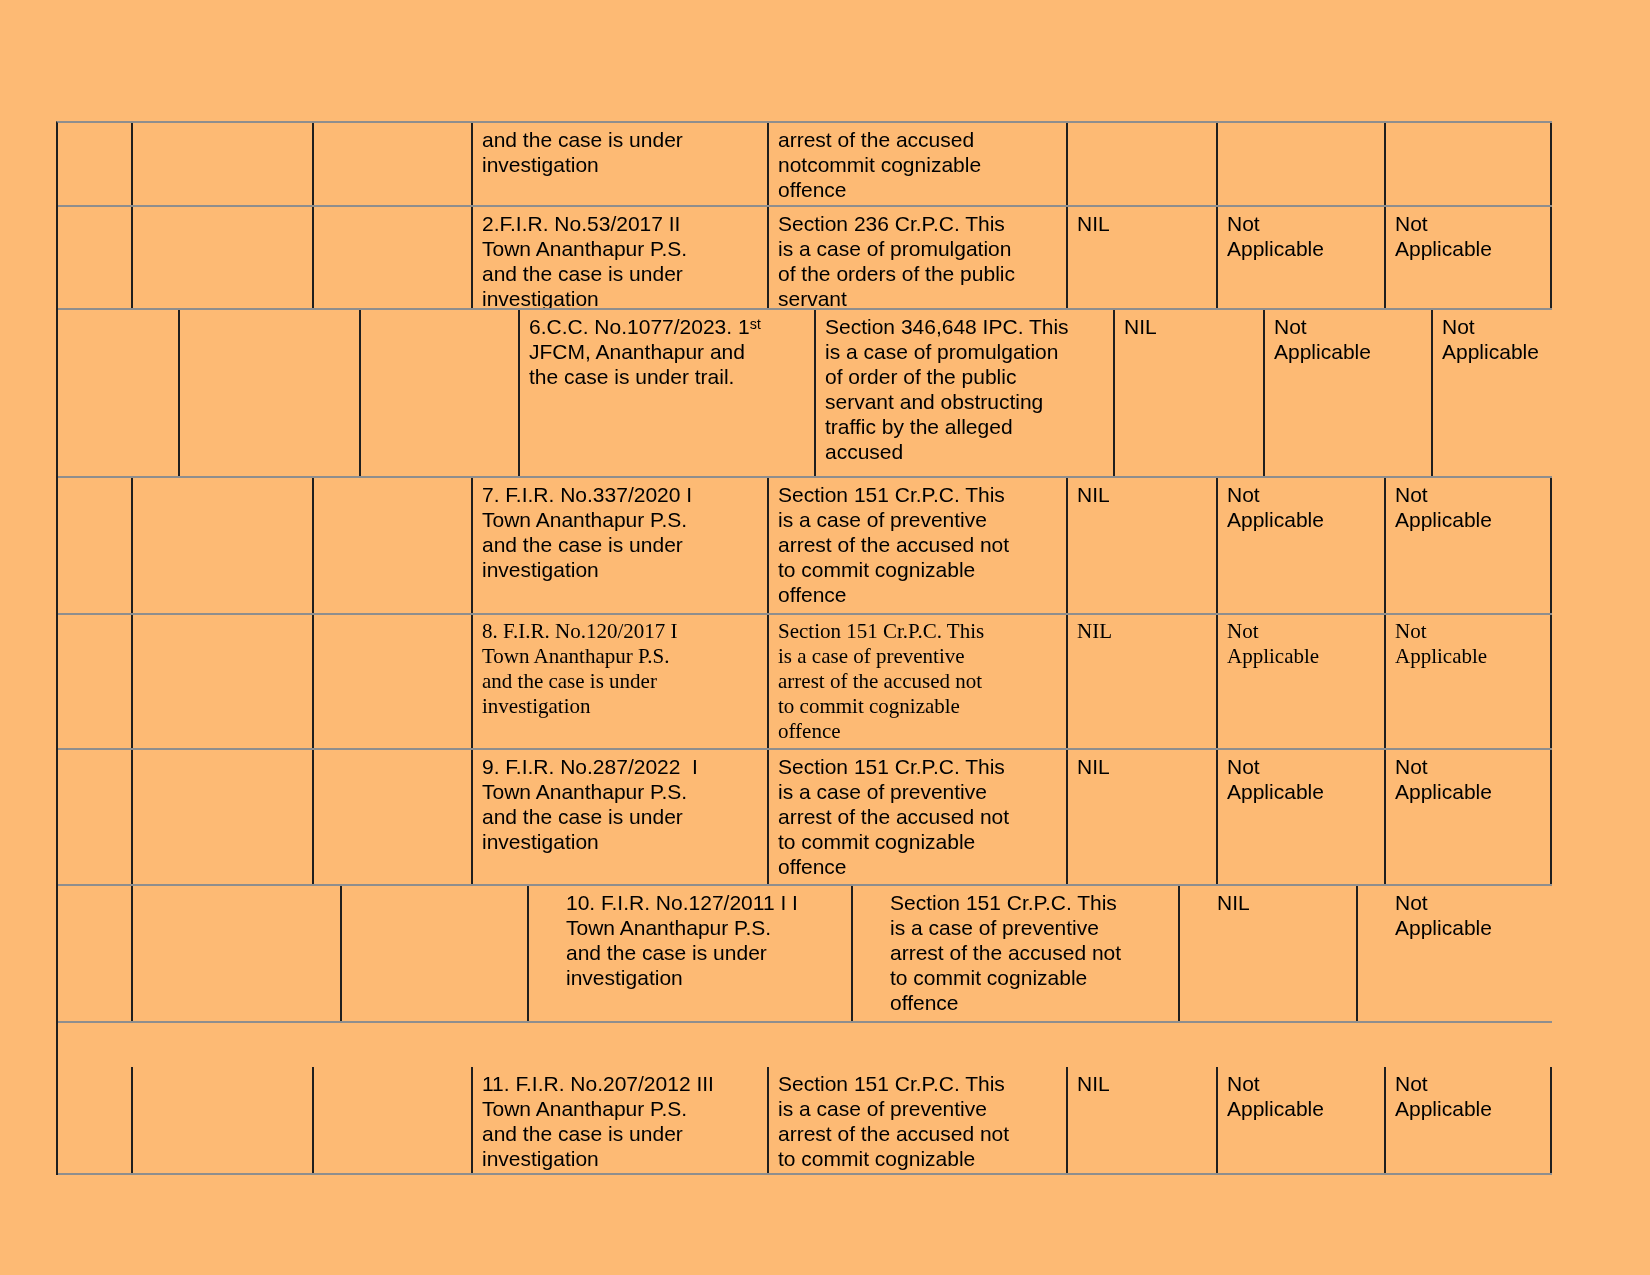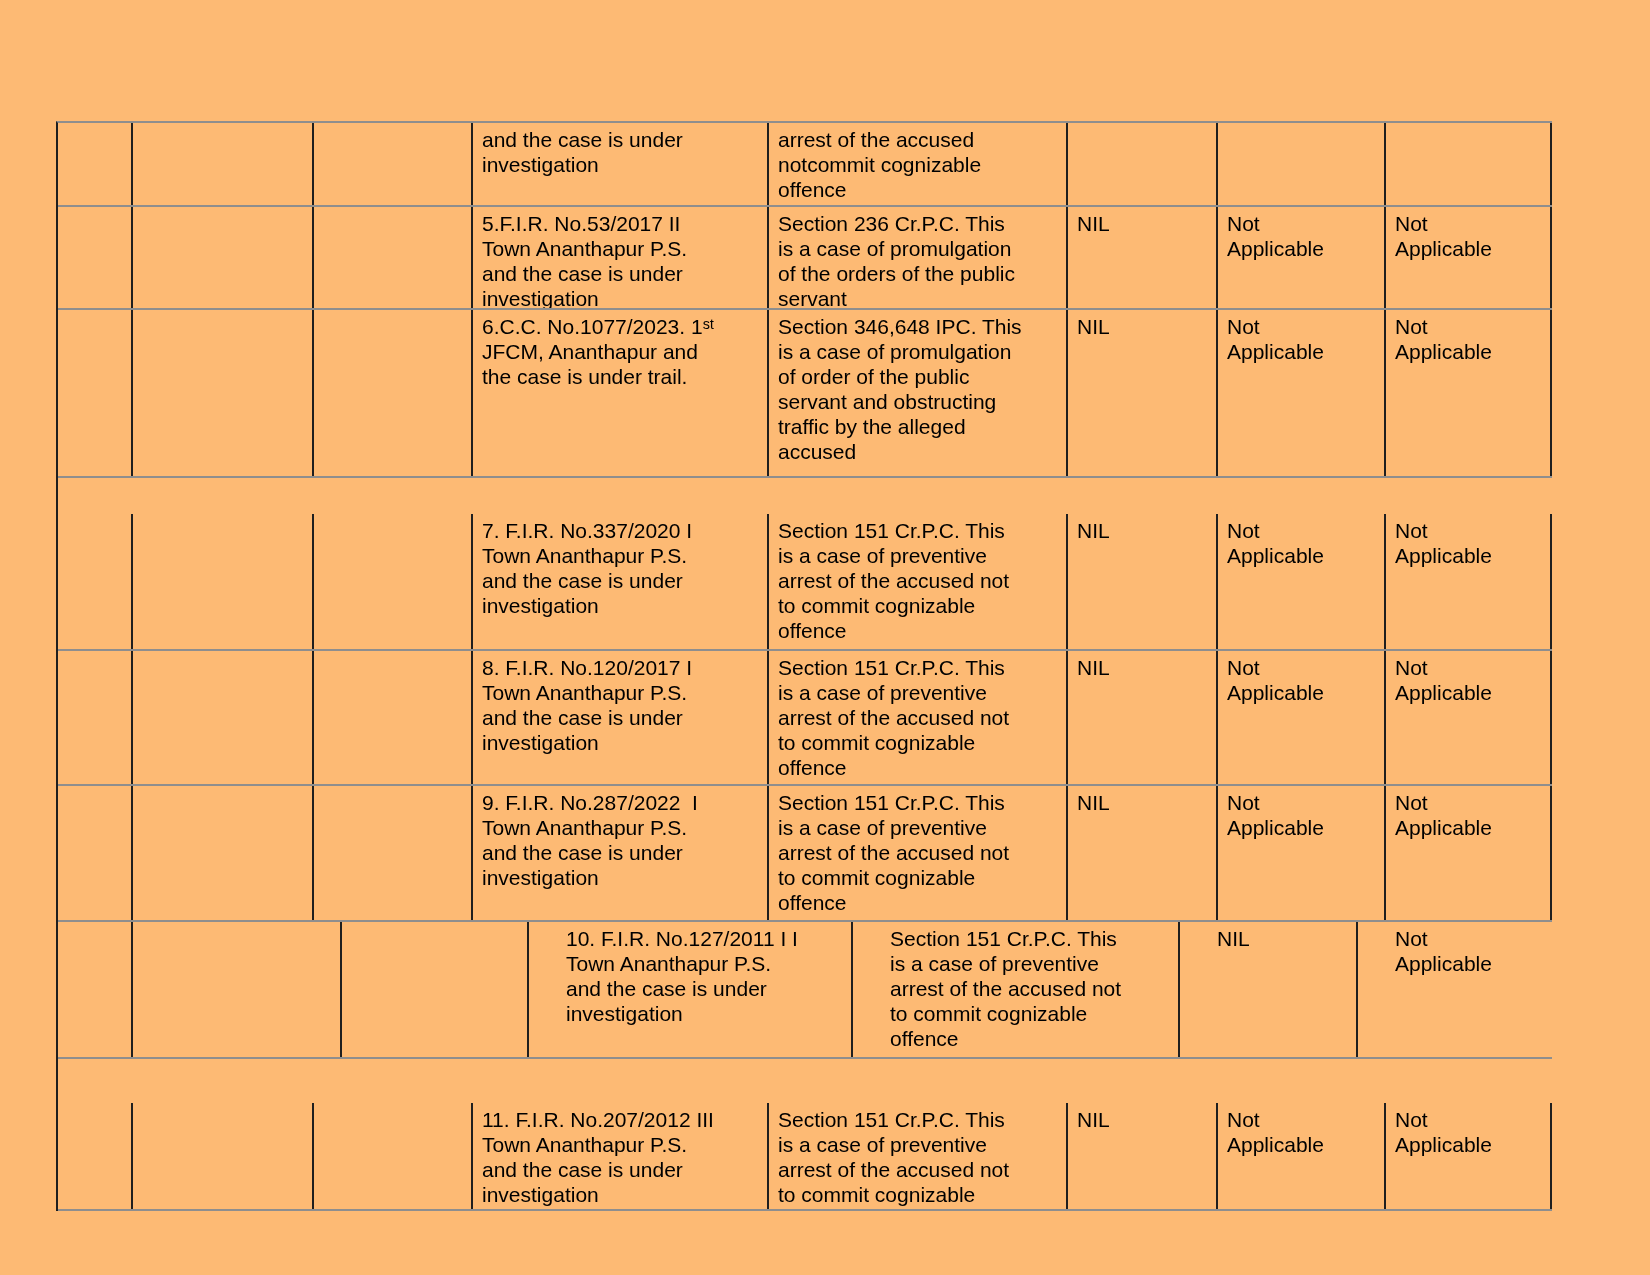--- a/index.html
+++ b/index.html
@@ -27,23 +27,23 @@
   }
   .t-row {
     display: grid;
     grid-template-columns: 75px 181px 159px 296px 299px 150px 168px 166px;
     box-sizing: border-box;
     border-bottom: 2px solid #8e8e8e;
     overflow: hidden;
   }
   .r0 { height: 84px; }
   .r1 { height: 103px; }
-  .r2 { height: 168px; }
-  .r3 { height: 137px; margin-top: 36px; }
-  .r4 { height: 135px; }
+  .r2 { height: 168px; padding-left: 47px; }
+  .r3 { height: 137px; }
+  .r4 { height: 135px; font-family: Liberation Serif, serif; }
   .r5 { height: 136px; }
   .r6 { height: 137px; gap: 28px; }
   .r7 { height: 108px; margin-top: 44px; }
   .t-cell {
     box-sizing: border-box;
     height: 100%;
     border-right: 2px solid #1f1f1f;
     padding: 4px 4px 0 9px;
     overflow: hidden;
     font-size: 21px;
@@ -69,21 +69,21 @@
 offence</div>
       <div class="t-cell"></div>
       <div class="t-cell"></div>
       <div class="t-cell"></div>
     </div>
 
     <div class="t-row r1">
       <div class="t-cell"></div>
       <div class="t-cell"></div>
       <div class="t-cell"></div>
-      <div class="t-cell">5.F.I.R. No.53/2017 II
+      <div class="t-cell">2.F.I.R. No.53/2017 II
 Town Ananthapur P.S.
 and the case is under
 investigation</div>
       <div class="t-cell">Section 236 Cr.P.C. This
 is a case of promulgation
 of the orders of the public
 servant</div>
       <div class="t-cell">NIL</div>
       <div class="t-cell">Not
 Applicable</div>

